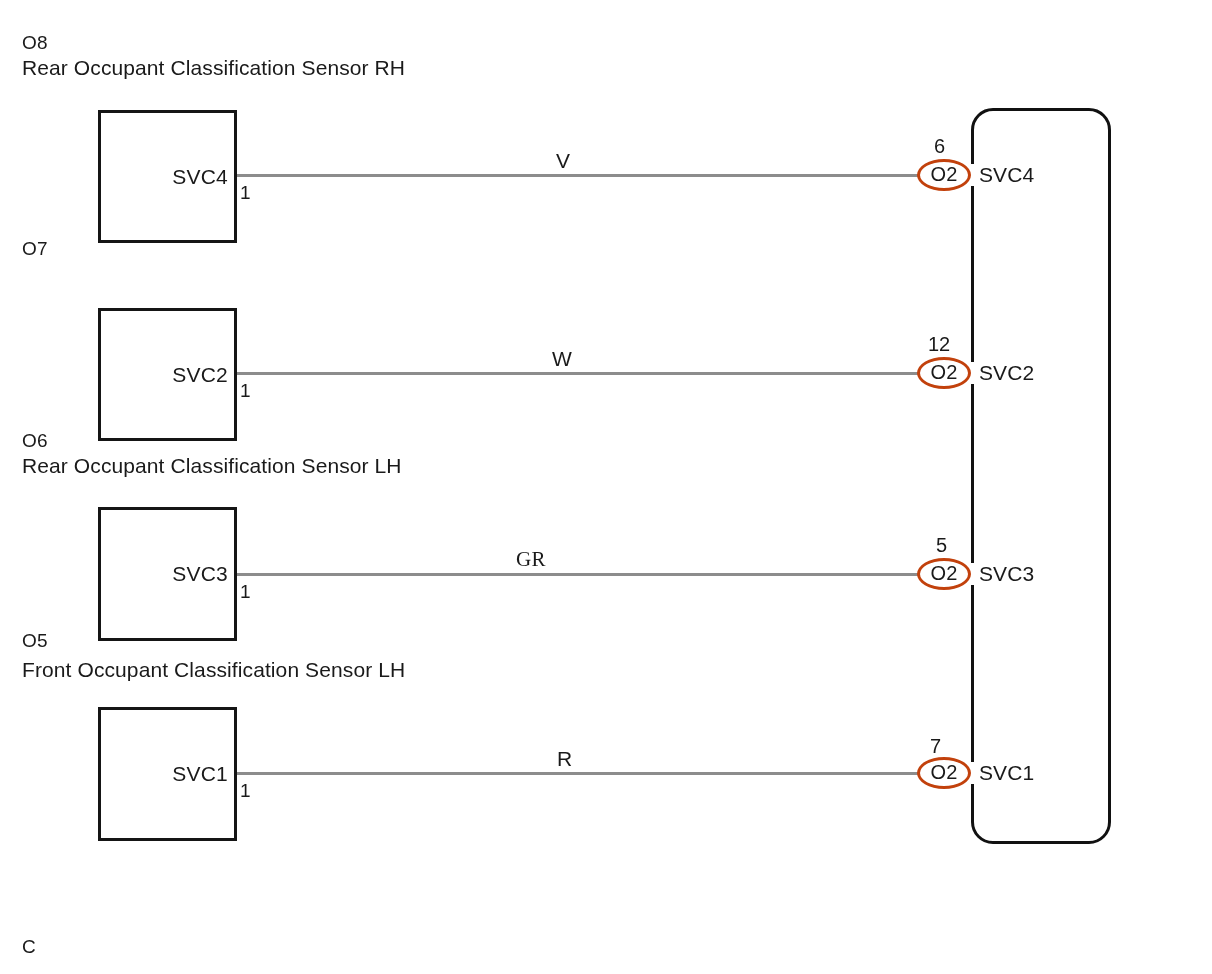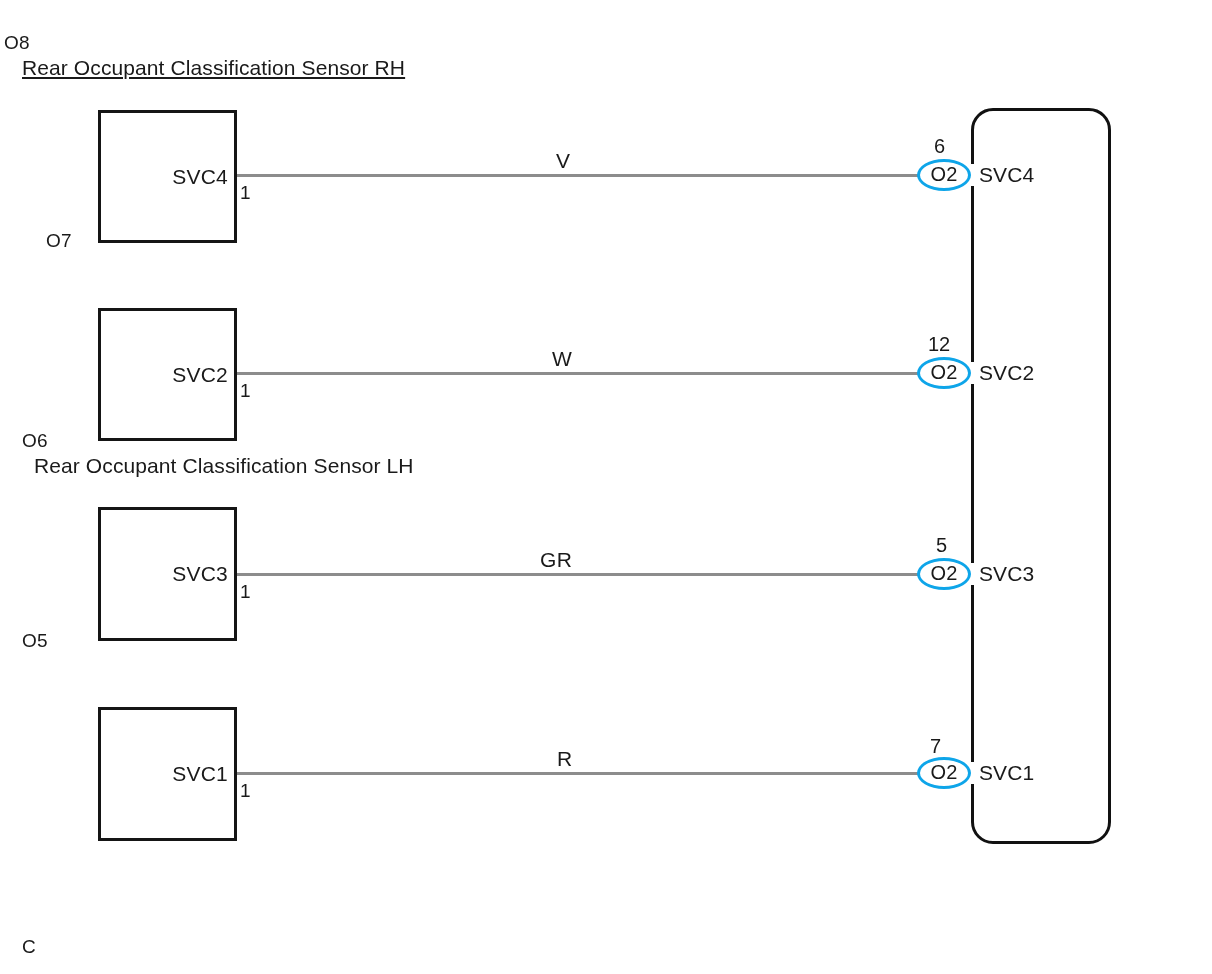--- a/index.html
+++ b/index.html
@@ -91,21 +91,21 @@
     border-radius: 22px;
     background: #ffffff;
   }
 
   
   .term-oval {
     position: absolute;
     box-sizing: border-box;
     width: 54px;
     height: 32px;
-    border: 3px solid #0ea5e9;
+    border: 3px solid #c2410c;
     border-radius: 50%;
     background: #ffffff;
     display: flex;
     align-items: center;
     justify-content: center;
   }
   .term-oval span {
     font-size: 20px;
     letter-spacing: 0.2px;
     color: #1a1a1a;
@@ -119,74 +119,75 @@
   }
 </style>
 </head>
 <body>
 
 <div id="canvas">
 
 
   <div class="ecu-body" style="left:971px; top:108px; width:140px; height:736px;"></div>
 
-  <div class="txt sensor-code" style="left:4px; top:33px;">O8</div>
-  <div class="txt sensor-name" style="left:22px; top:57px;text-decoration:underline;">Rear Occupant Classification Sensor RH</div>
+  <div class="txt sensor-code" style="left:22px; top:33px;">O8</div>
+  <div class="txt sensor-name" style="left:22px; top:57px;">Rear Occupant Classification Sensor RH</div>
 
   <div class="conn-box" style="left:98px; top:110px; width:139px; height:133px;">
     <span class="conn-box-label">SVC4</span>
   </div>
   <div class="txt pin-local" style="left:240px; top:183px;">1</div>
 
   <div class="wire" style="left:237px; top:174px; width:686px;"></div>
   <div class="txt wire-label" style="left:556px; top:150px;">V</div>
 
   <div class="txt ecu-pin-no" style="left:934px; top:136px;">6</div>
   <div class="term-mask" style="left:968px; top:164px; width:8px; height:22px;"></div>
   <div class="term-oval" style="left:917px; top:159px;">
     <span>O2</span>
   </div>
   <div class="txt ecu-pin-name" style="left:979px; top:164px;">SVC4</div>
 
-  <div class="txt sensor-code" style="left:22px; top:231px;margin-left:24px;">O7</div>
+  <div class="txt sensor-code" style="left:22px; top:239px;">O7</div>
 
   <div class="conn-box" style="left:98px; top:308px; width:139px; height:133px;">
     <span class="conn-box-label">SVC2</span>
   </div>
   <div class="txt pin-local" style="left:240px; top:381px;">1</div>
 
   <div class="wire" style="left:237px; top:372px; width:686px;"></div>
   <div class="txt wire-label" style="left:552px; top:348px;">W</div>
 
   <div class="txt ecu-pin-no" style="left:928px; top:334px;">12</div>
   <div class="term-mask" style="left:968px; top:362px; width:8px; height:22px;"></div>
   <div class="term-oval" style="left:917px; top:357px;">
     <span>O2</span>
   </div>
   <div class="txt ecu-pin-name" style="left:979px; top:362px;">SVC2</div>
 
   <div class="txt sensor-code" style="left:22px; top:431px;">O6</div>
-  <div class="txt sensor-name" style="left:22px; top:455px;margin-left:12px;">Rear Occupant Classification Sensor LH</div>
+  <div class="txt sensor-name" style="left:22px; top:455px;">Rear Occupant Classification Sensor LH</div>
 
   <div class="conn-box" style="left:98px; top:507px; width:139px; height:134px;">
     <span class="conn-box-label">SVC3</span>
   </div>
   <div class="txt pin-local" style="left:240px; top:582px;">1</div>
 
   <div class="wire" style="left:237px; top:573px; width:686px;"></div>
-  <div class="txt wire-label" style="left:540px; top:549px;">GR</div>
+  <div class="txt wire-label" style="left:516px; top:549px;font-family:Liberation Serif, serif;">GR</div>
 
   <div class="txt ecu-pin-no" style="left:936px; top:535px;">5</div>
   <div class="term-mask" style="left:968px; top:563px; width:8px; height:22px;"></div>
   <div class="term-oval" style="left:917px; top:558px;">
     <span>O2</span>
   </div>
   <div class="txt ecu-pin-name" style="left:979px; top:563px;">SVC3</div>
 
   <div class="txt sensor-code" style="left:22px; top:631px;">O5</div>
+  <div class="txt sensor-name" style="left:22px; top:659px;">Front Occupant Classification Sensor LH</div>
 
   <div class="conn-box" style="left:98px; top:707px; width:139px; height:134px;">
     <span class="conn-box-label">SVC1</span>
   </div>
   <div class="txt pin-local" style="left:240px; top:781px;">1</div>
 
   <div class="wire" style="left:237px; top:772px; width:686px;"></div>
   <div class="txt wire-label" style="left:557px; top:748px;">R</div>
 
   <div class="txt ecu-pin-no" style="left:930px; top:736px;">7</div>

